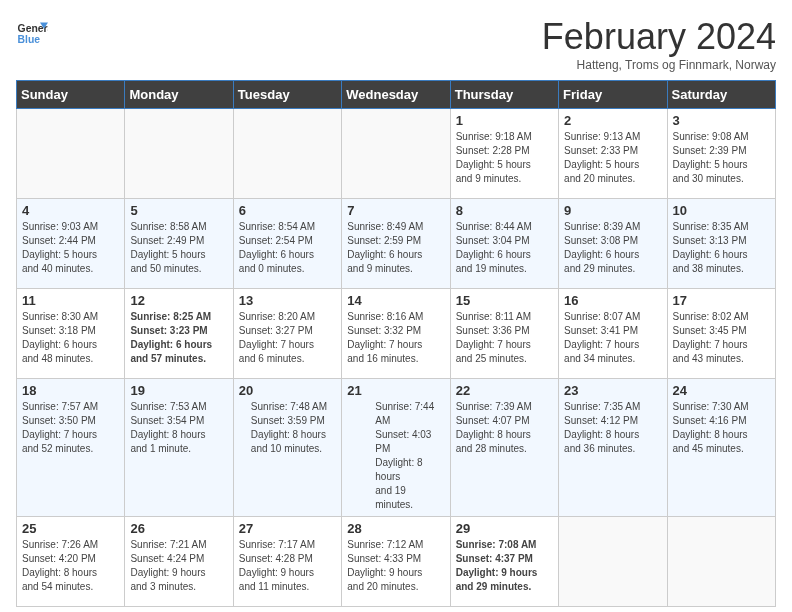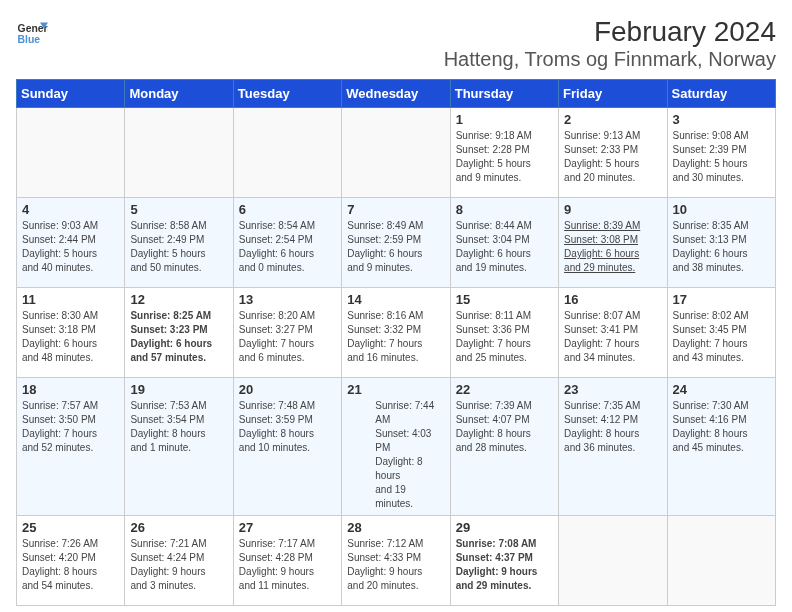--- a/index.html
+++ b/index.html
@@ -22,35 +22,35 @@
       gap: 4px;
     }
     .logo-icon {
       width: 32px;
       height: 32px;
     }
     .title-block {
       text-align: right;
     }
     .month-title {
-      font-size: 28px;
+      font-size: 36px;
       font-weight: normal;
       color: #333;
     }
     .subtitle {
-      font-size: 20px;
+      font-size: 12px;
       color: #555;
     }
     table {
       width: 100%;
       border-collapse: collapse;
       table-layout: fixed;
     }
     th {
-      background-color: #1d4ed8;
+      background-color: #404040;
       color: #fff;
       font-size: 13px;
       font-weight: bold;
       padding: 6px 4px;
       text-align: left;
       border: 1px solid #3a7bbf;
     }
     td {
       border: 1px solid #ccc;
       vertical-align: top;
@@ -170,21 +170,21 @@
         </td>
         <td>
           <span class="day-number">8</span>
           <div class="day-info" style="white-space: pre-line;">Sunrise: 8:44 AM
 Sunset: 3:04 PM
 Daylight: 6 hours
 and 19 minutes.</div>
         </td>
         <td>
           <span class="day-number">9</span>
-          <div class="day-info" style="white-space: pre-line; text-decoration: underline;">Sunrise: 8:39 AM
+          <div class="day-info" style="white-space: pre-line;">Sunrise: 8:39 AM
 Sunset: 3:08 PM
 Daylight: 6 hours
 and 29 minutes.</div>
         </td>
         <td>
           <span class="day-number">10</span>
           <div class="day-info" style="white-space: pre-line;">Sunrise: 8:35 AM
 Sunset: 3:13 PM
 Daylight: 6 hours
 and 38 minutes.</div>
@@ -251,21 +251,21 @@
         </td>
         <td>
           <span class="day-number">19</span>
           <div class="day-info" style="white-space: pre-line;">Sunrise: 7:53 AM
 Sunset: 3:54 PM
 Daylight: 8 hours
 and 1 minute.</div>
         </td>
         <td>
           <span class="day-number">20</span>
-          <div class="day-info" style="white-space: pre-line;">Sunrise: 7:48 AM
+          <div class="day-info" style="white-space: pre-line; margin-left: 12px;">Sunrise: 7:48 AM
 Sunset: 3:59 PM
 Daylight: 8 hours
 and 10 minutes.</div>
         </td>
         <td>
           <span class="day-number">21</span>
           <div class="day-info" style="white-space: pre-line; margin-left: 28px;">Sunrise: 7:44 AM
 Sunset: 4:03 PM
 Daylight: 8 hours
 and 19 minutes.</div>

